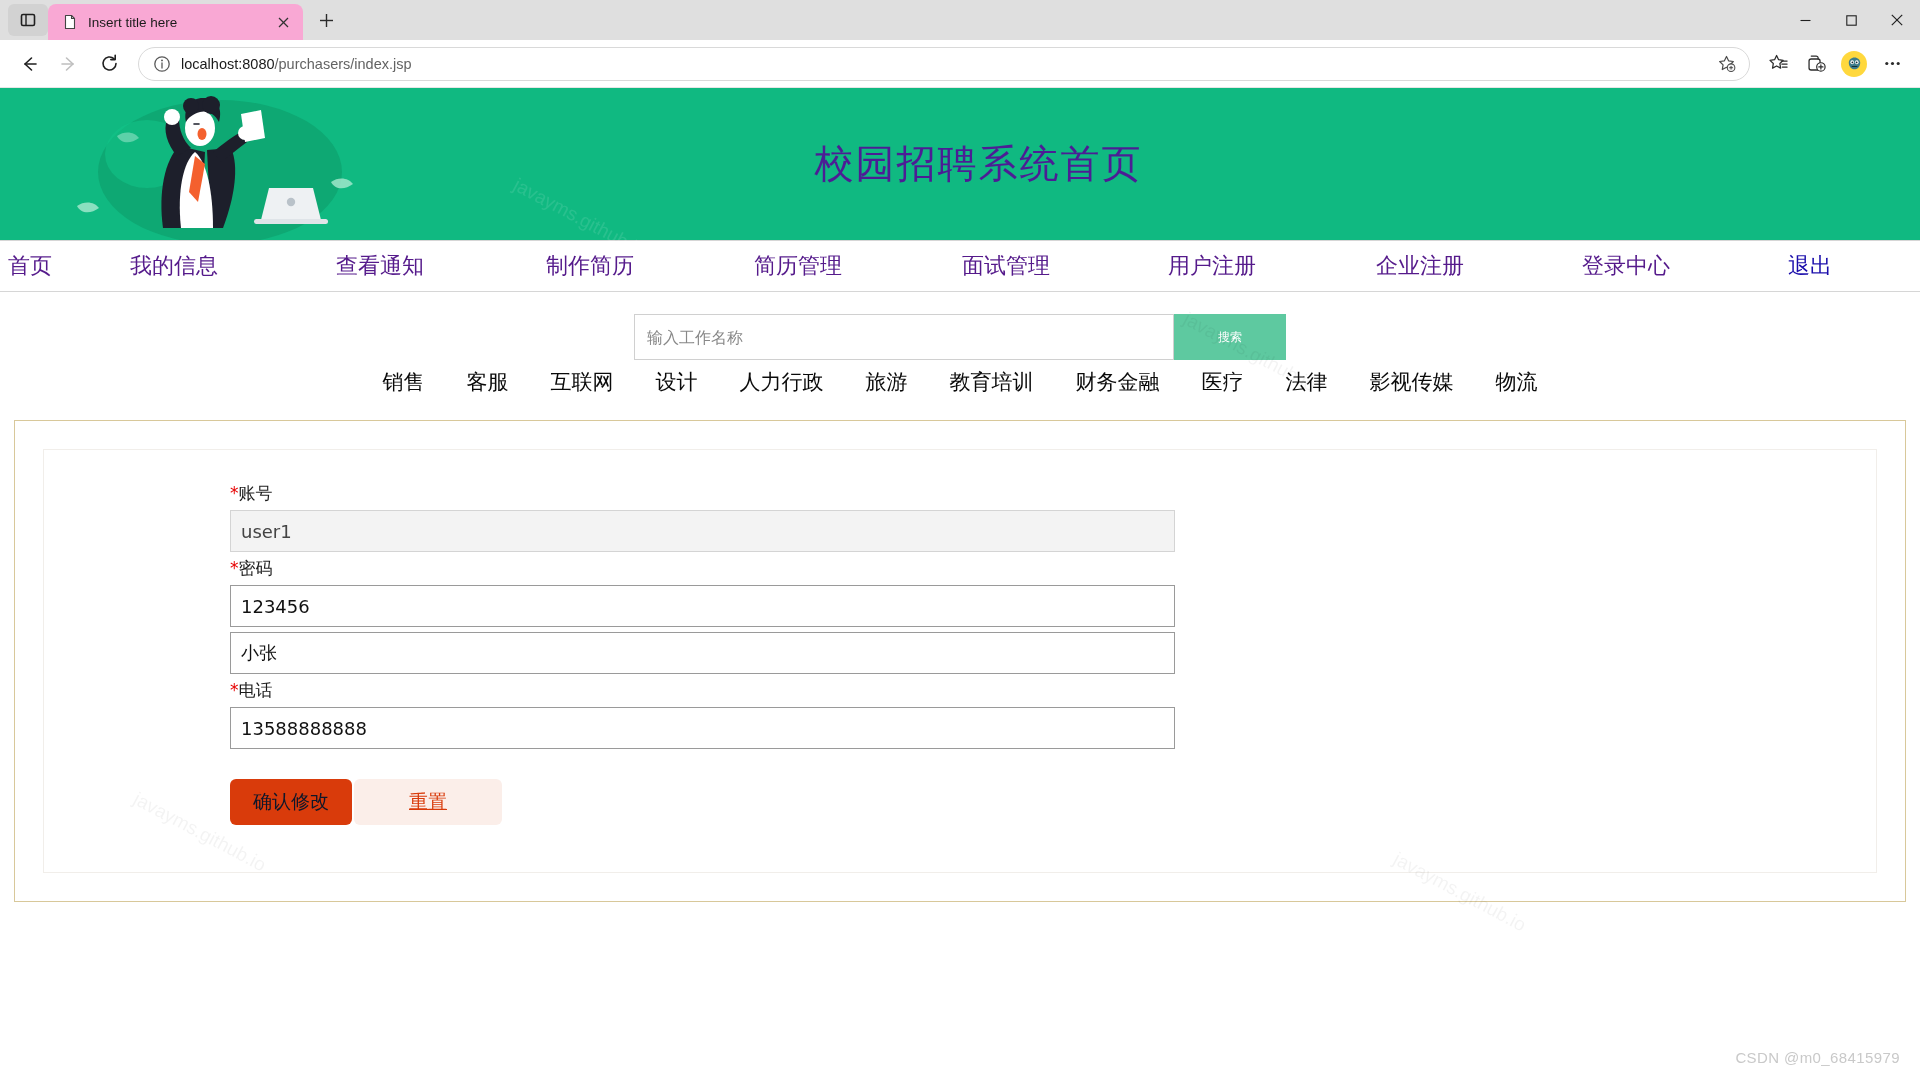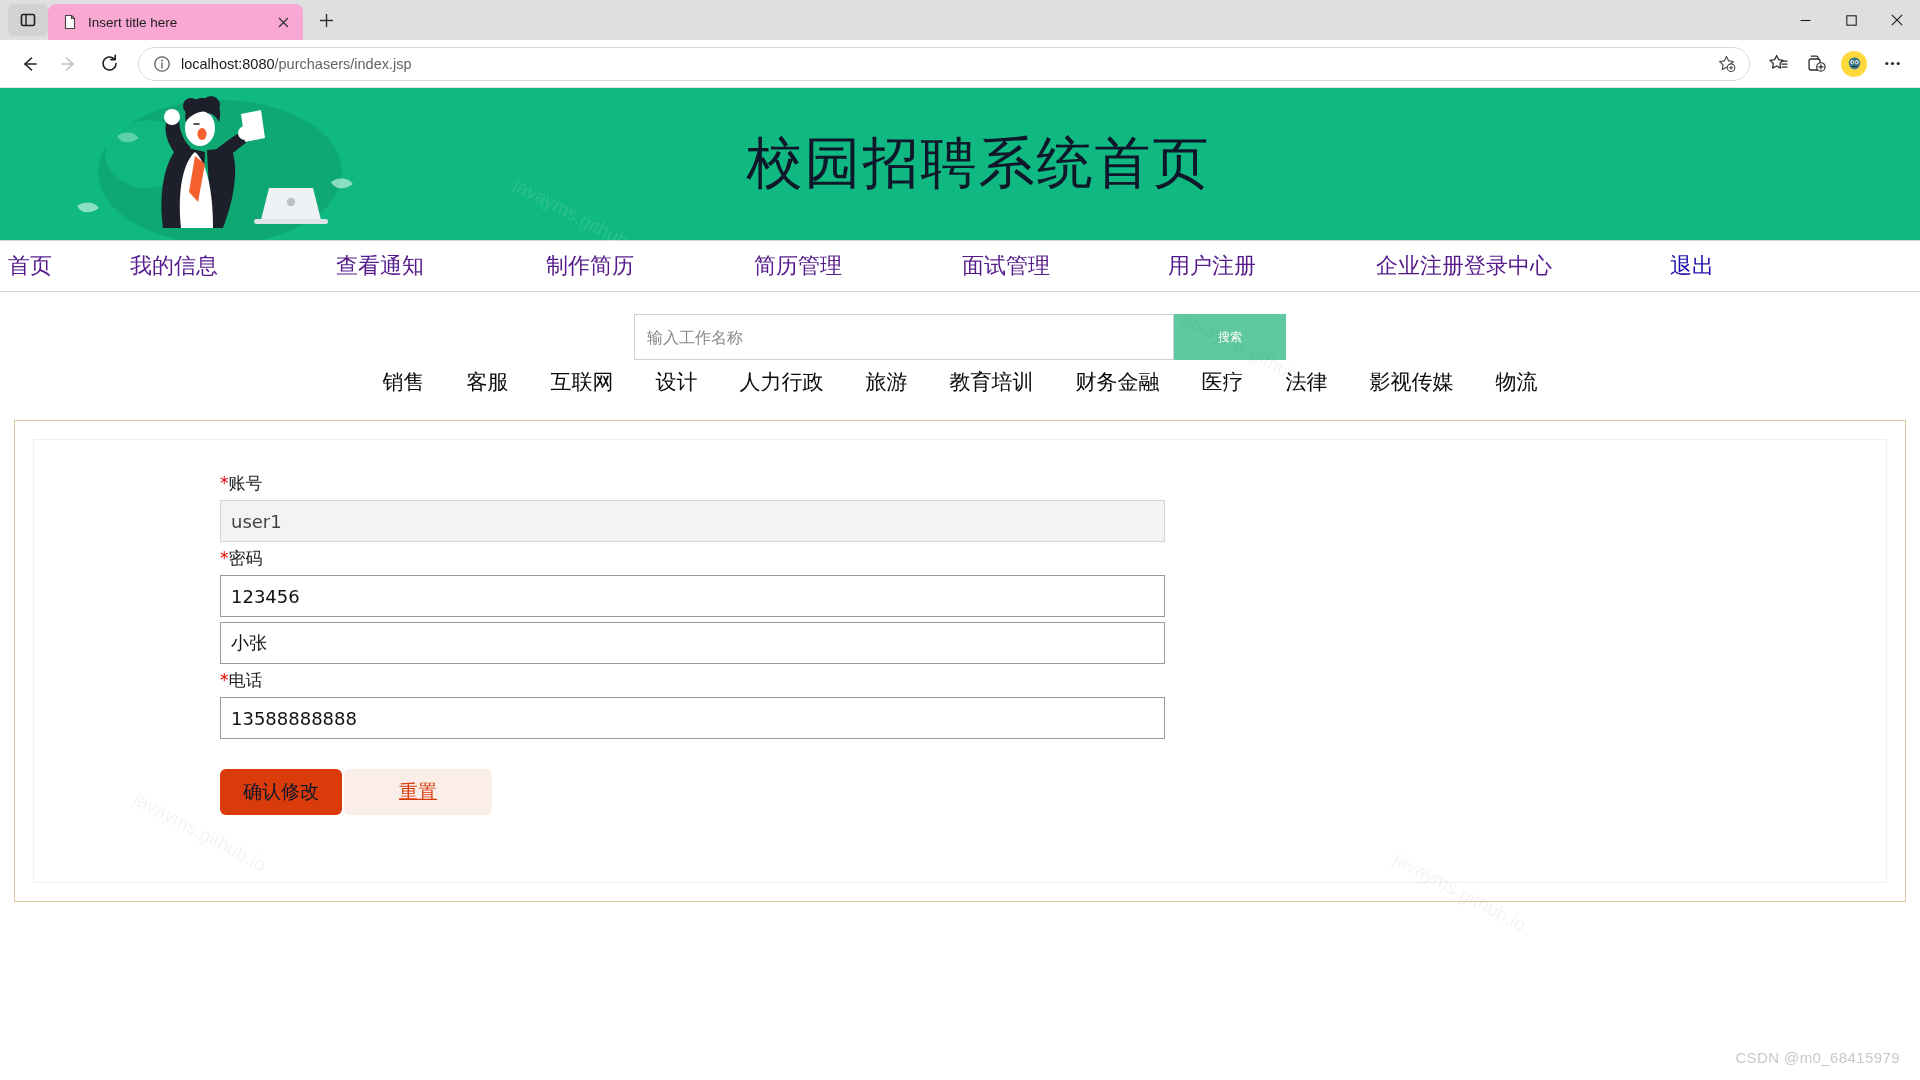--- a/index.html
+++ b/index.html
@@ -138,22 +138,22 @@
     display: flex;
     align-items: center;
     justify-content: center;
   }
   .hero-illustration {
     position: absolute;
     left: 55px; top: 0;
     width: 320px; height: 152px;
   }
   .site-title {
-    font-size: 56px;
-    color: #0f172a;
+    font-size: 39px;
+    color: #4c1d95;
     letter-spacing: 2px;
     font-weight: 400;
     font-family: "DejaVu Sans", "Liberation Sans", sans-serif;
     position: relative;
     z-index: 2;
     margin-left: 37px;
   }
 
   .navbar {
     height: 52px;
@@ -215,21 +215,21 @@
     text-decoration: none;
     white-space: nowrap;
     font-family: "DejaVu Sans", "Liberation Sans", sans-serif;
   }
 
   .content-frame {
     margin: 18px 14px 0 14px;
     border: 1px solid #d8c89a;
     background: #ffffff;
     height: 482px;
-    padding: 18px;
+    padding: 28px;
   }
   .inner-panel {
     border: 1px solid #f1eeea;
     background: #ffffff;
     height: 100%;
     position: relative;
   }
 
   .form-wrap { padding: 32px 0 0 186px; }
   .field { margin-bottom: 5px; }
@@ -482,21 +482,21 @@
 
     <div class="navbar">
       <a class="nav-link" href="#" style="margin-left:8px;">首页</a>
       <a class="nav-link" href="#" style="margin-left:78px;">我的信息</a>
       <a class="nav-link" href="#" style="margin-left:118px;">查看通知</a>
       <a class="nav-link" href="#" style="margin-left:122px;">制作简历</a>
       <a class="nav-link" href="#" style="margin-left:120px;">简历管理</a>
       <a class="nav-link" href="#" style="margin-left:120px;">面试管理</a>
       <a class="nav-link" href="#" style="margin-left:118px;">用户注册</a>
       <a class="nav-link" href="#" style="margin-left:120px;">企业注册</a>
-      <a class="nav-link" href="#" style="">登录中心</a>
+      <a class="nav-link" href="#" style="margin-left:118px;">登录中心</a>
       <a class="nav-link unvisited" href="#" style="margin-left:118px;">退出</a>
     </div>
 
     <div class="search-row">
       <input class="search-input" type="text" placeholder="输入工作名称" style="">
       <button class="search-btn">搜索</button>
     </div>
 
     <div class="category-row">
       <a class="category-link" href="#">销售</a>

